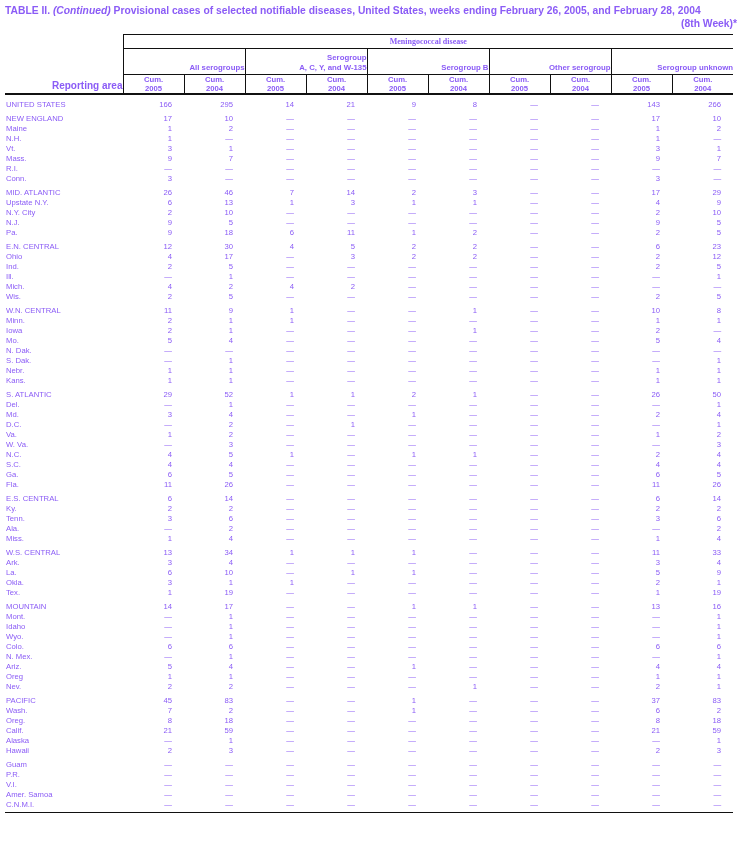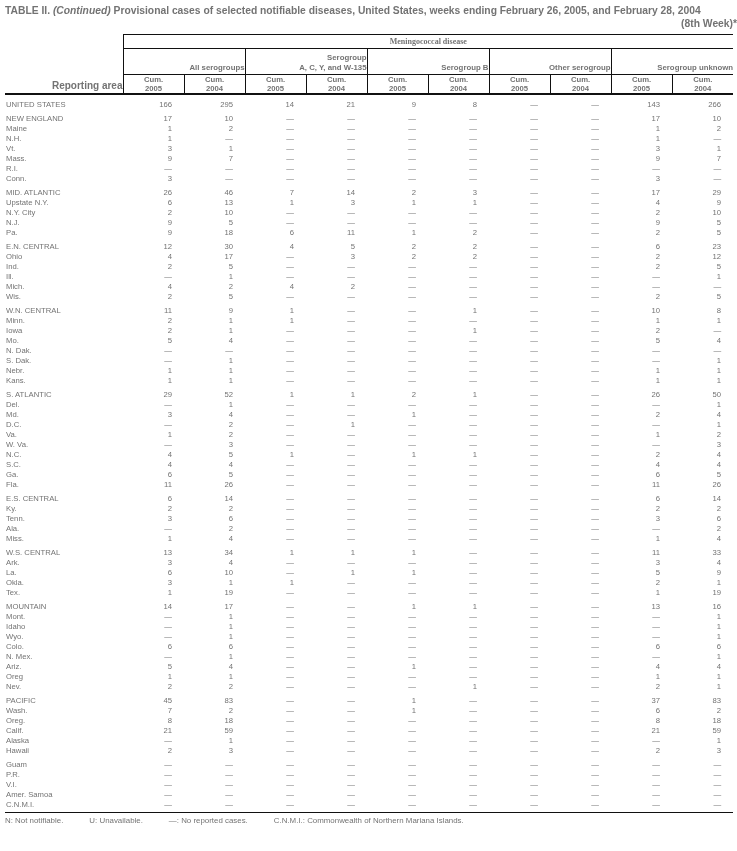--- a/index.html
+++ b/index.html
@@ -2,21 +2,21 @@
 <html><head>
 <meta charset="utf-8">
 <style>
   * { box-sizing: border-box; }
   html, body { margin: 0; padding: 0; background: #fff; }
   .page {
     position: relative;
     width: 737px;
     height: 851px;
     background: #fff;
-    color: #737373;
+    color: #8b5cf6;
     font-family: "Liberation Sans", sans-serif;
     overflow: hidden;
   }
   .title {
     padding: 5px 0 0 5px;
     font-weight: bold;
     font-size: 10.3px;
     line-height: 12.5px;
     white-space: nowrap;
   }
@@ -1055,16 +1055,15 @@
           <td class="val">—</td>
           <td class="val">—</td>
           <td class="val">—</td>
           <td class="val">—</td>
           <td class="val">—</td>
         </tr>
       </tbody>
   </table>
 
   <div class="footer">
-    <div id="fn-line1"><span class="fn-item">N: Not notifiable.</span><span class="fn-item">U: Unavailable.</span><span class="fn-item">—: No reported cases.</span><span class="fn-item">C.N.M.I.: Commonwealth of Northern Mariana Islands.</span></div>
   </div>
 
 </div>
 
 </body></html>

